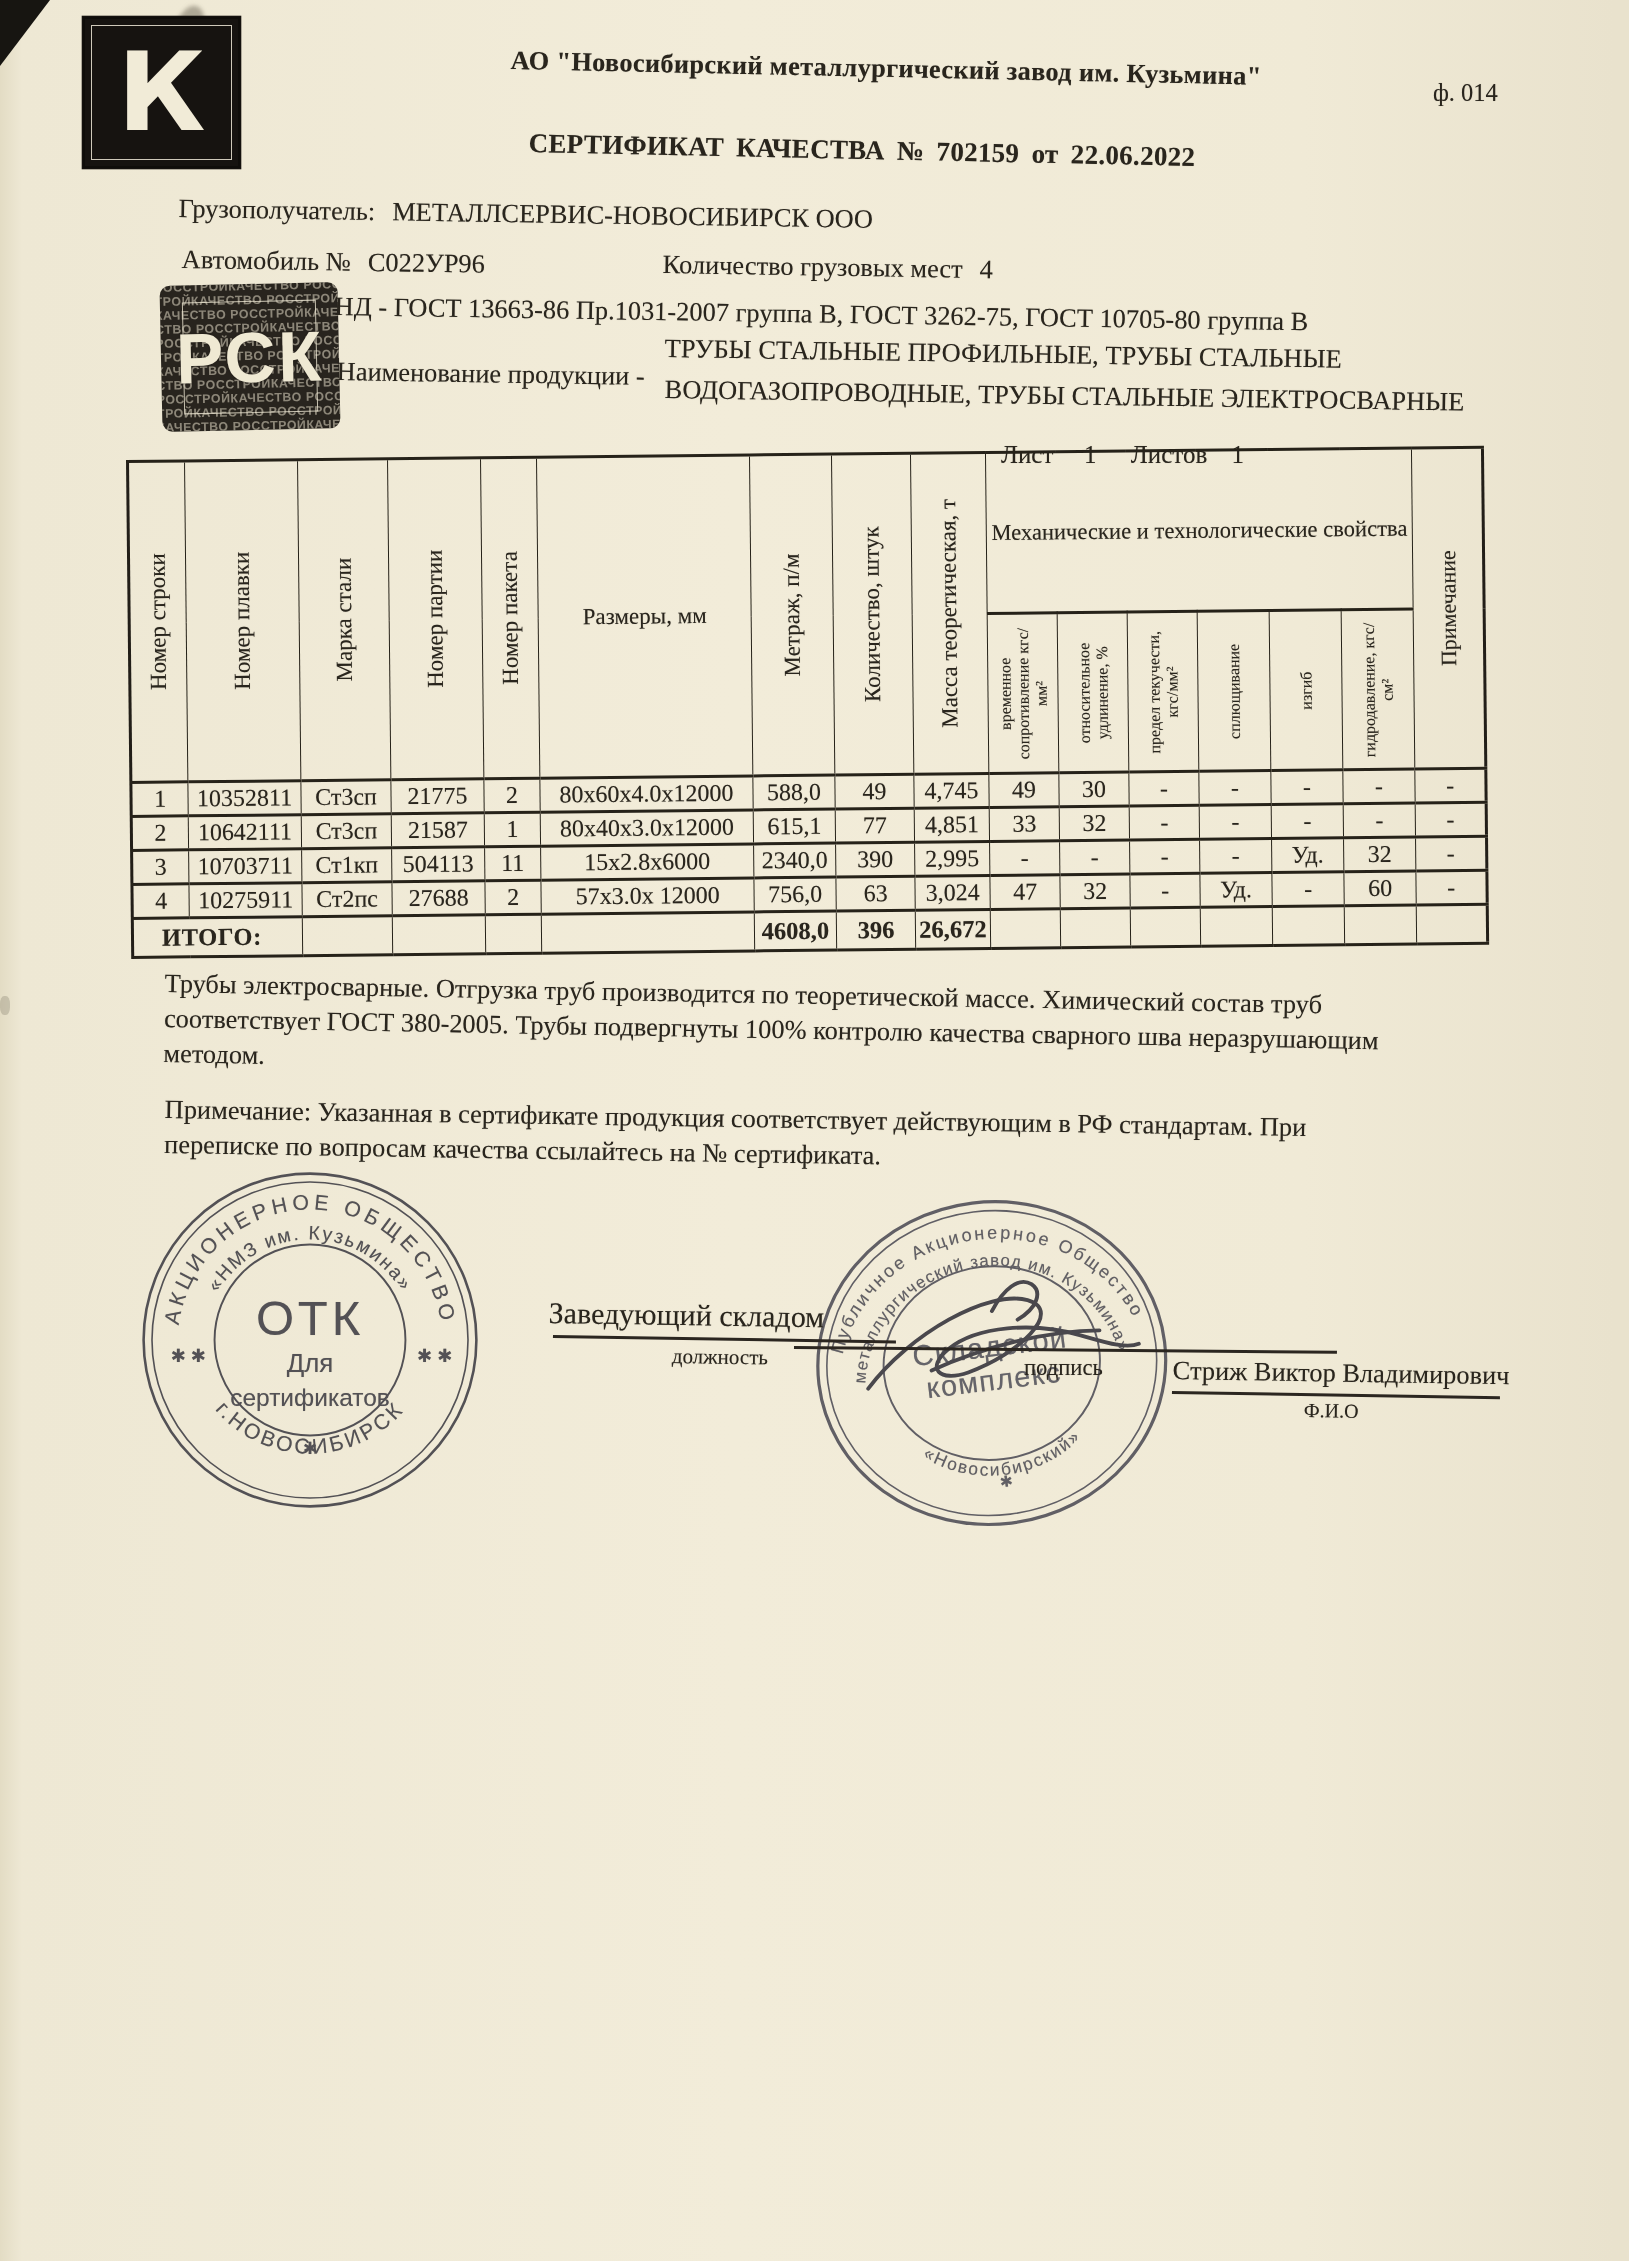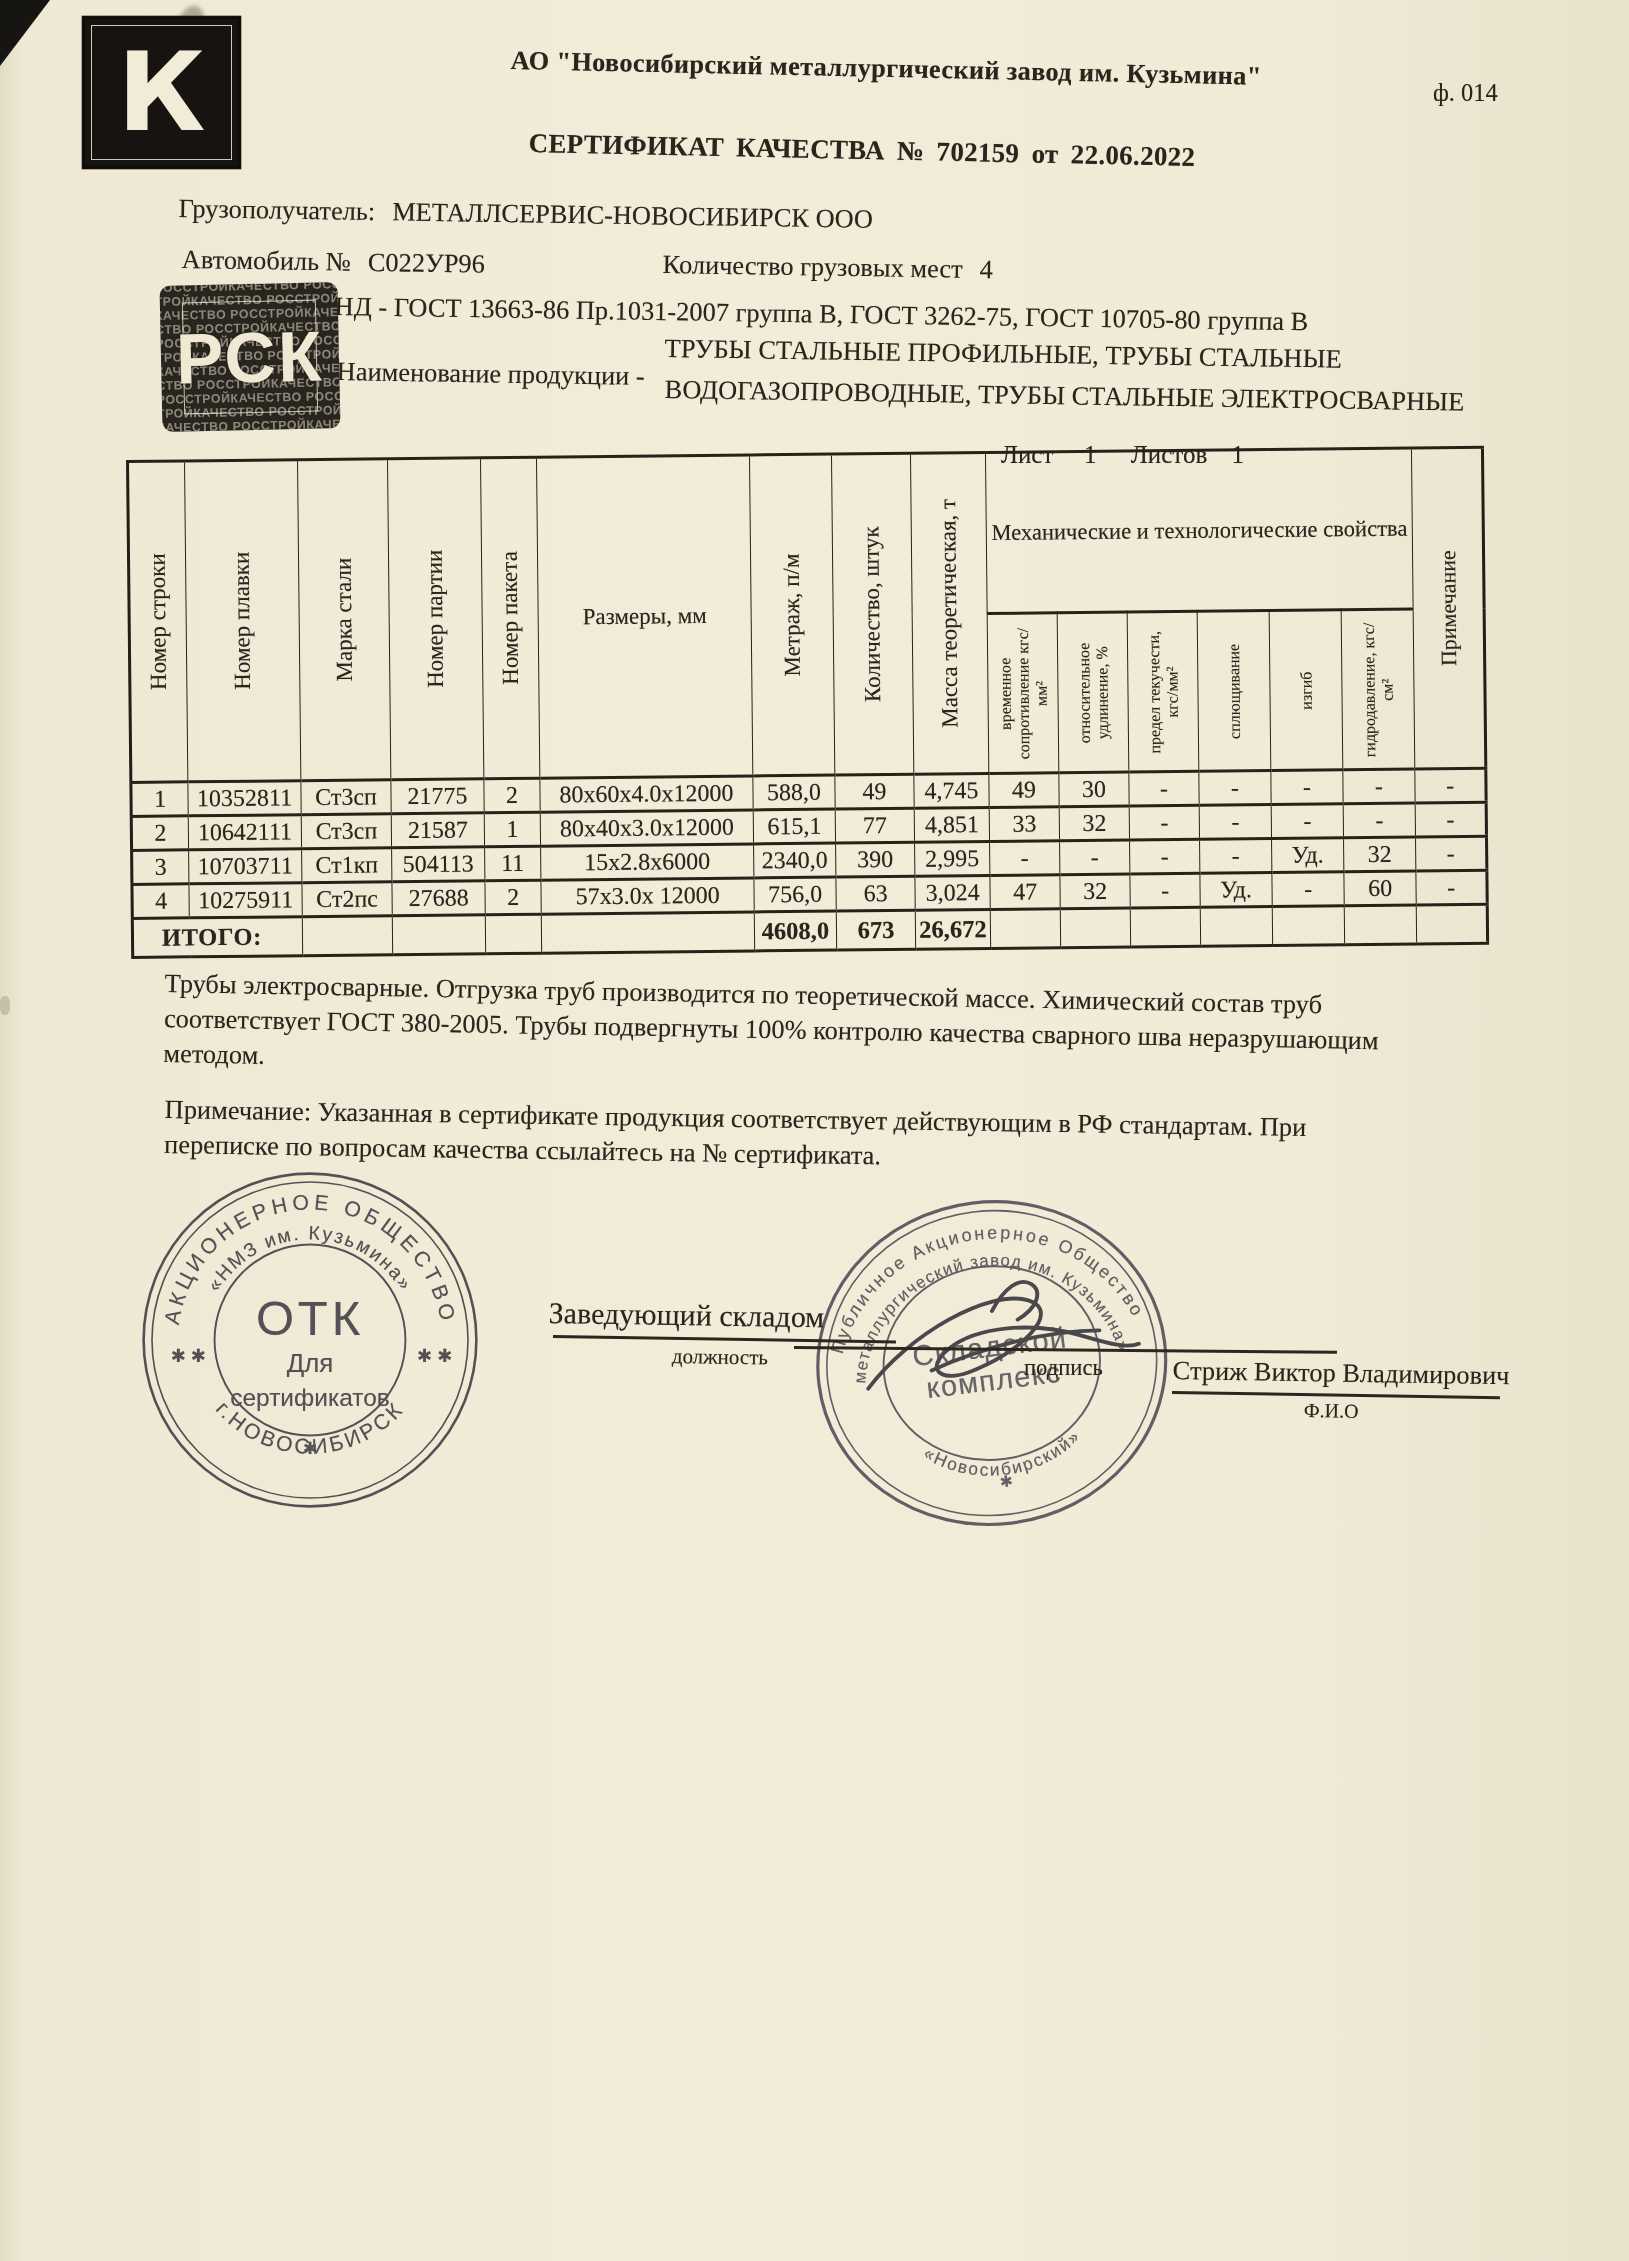--- a/index.html
+++ b/index.html
@@ -262,21 +262,21 @@
           </tr>
         </tbody>
       <tbody>
           <tr class="total">
         <td class="tlabel" colspan="2">ИТОГО:</td>
         <td></td>
             <td></td>
             <td></td>
             <td></td>
         <td>4608,0</td>
-        <td>673</td>
+        <td>396</td>
         <td>26,672</td>
         <td></td>
             <td></td>
             <td></td>
         <td></td>
             <td></td>
             <td></td>
         <td></td>
       </tr>
     </tbody>

